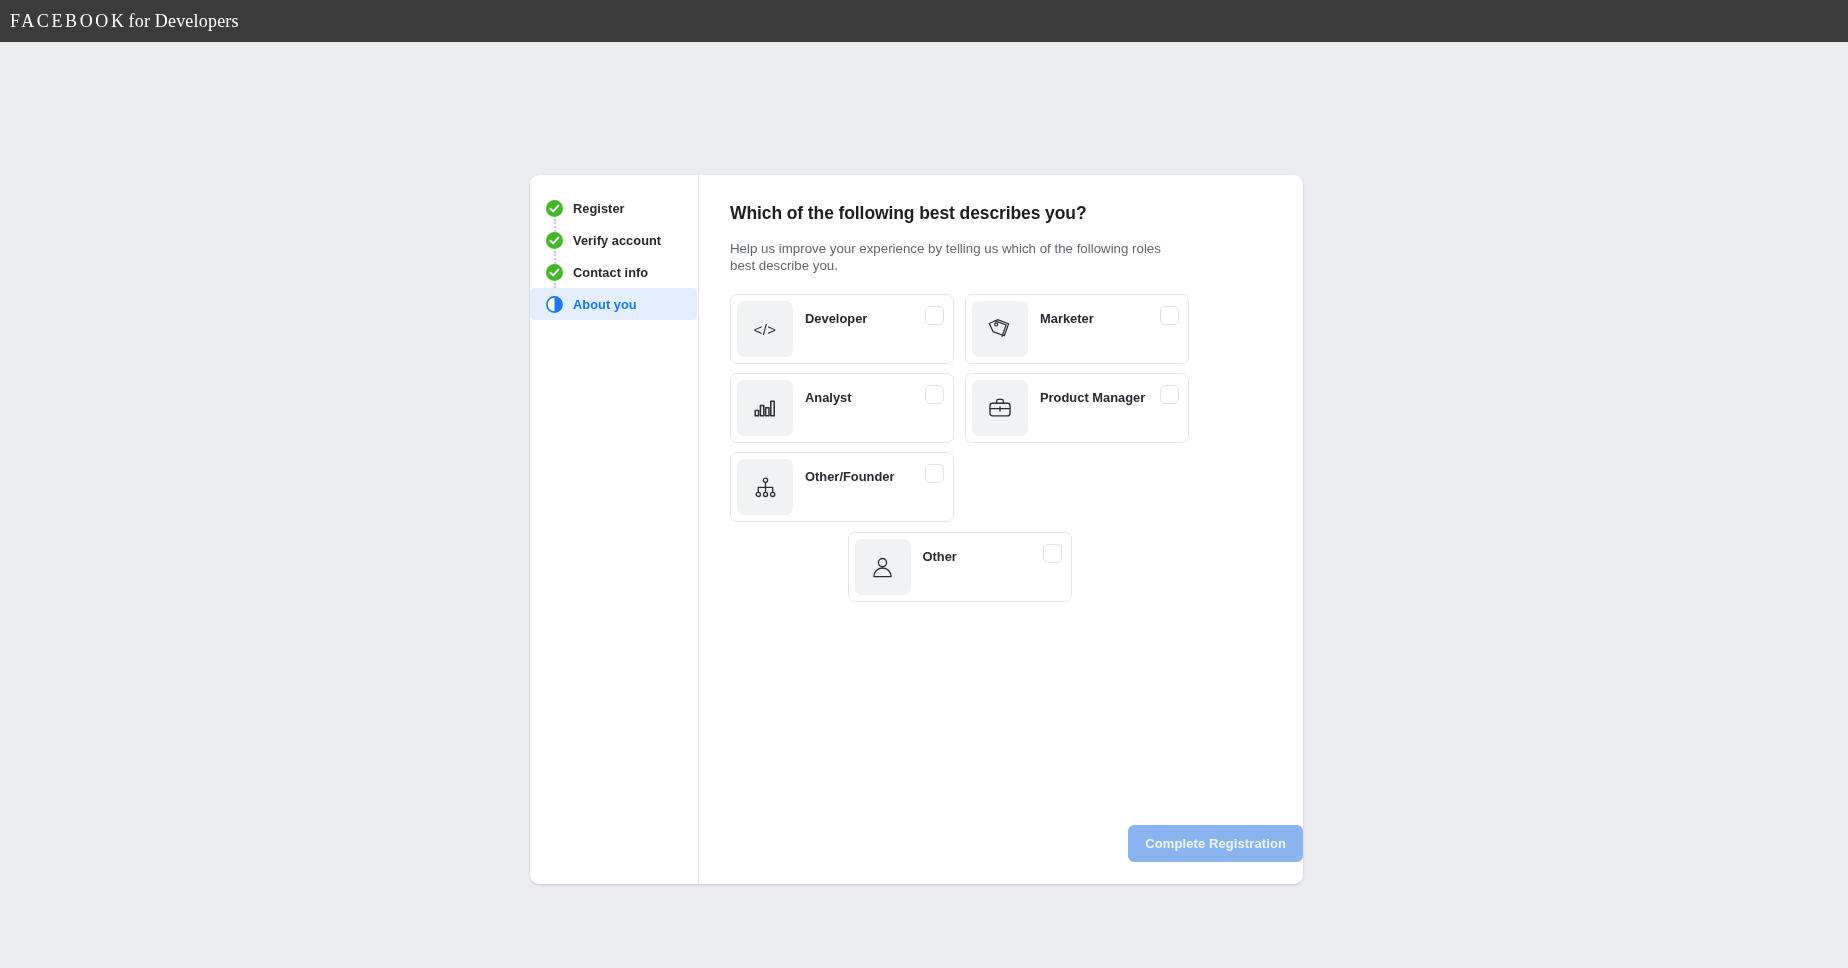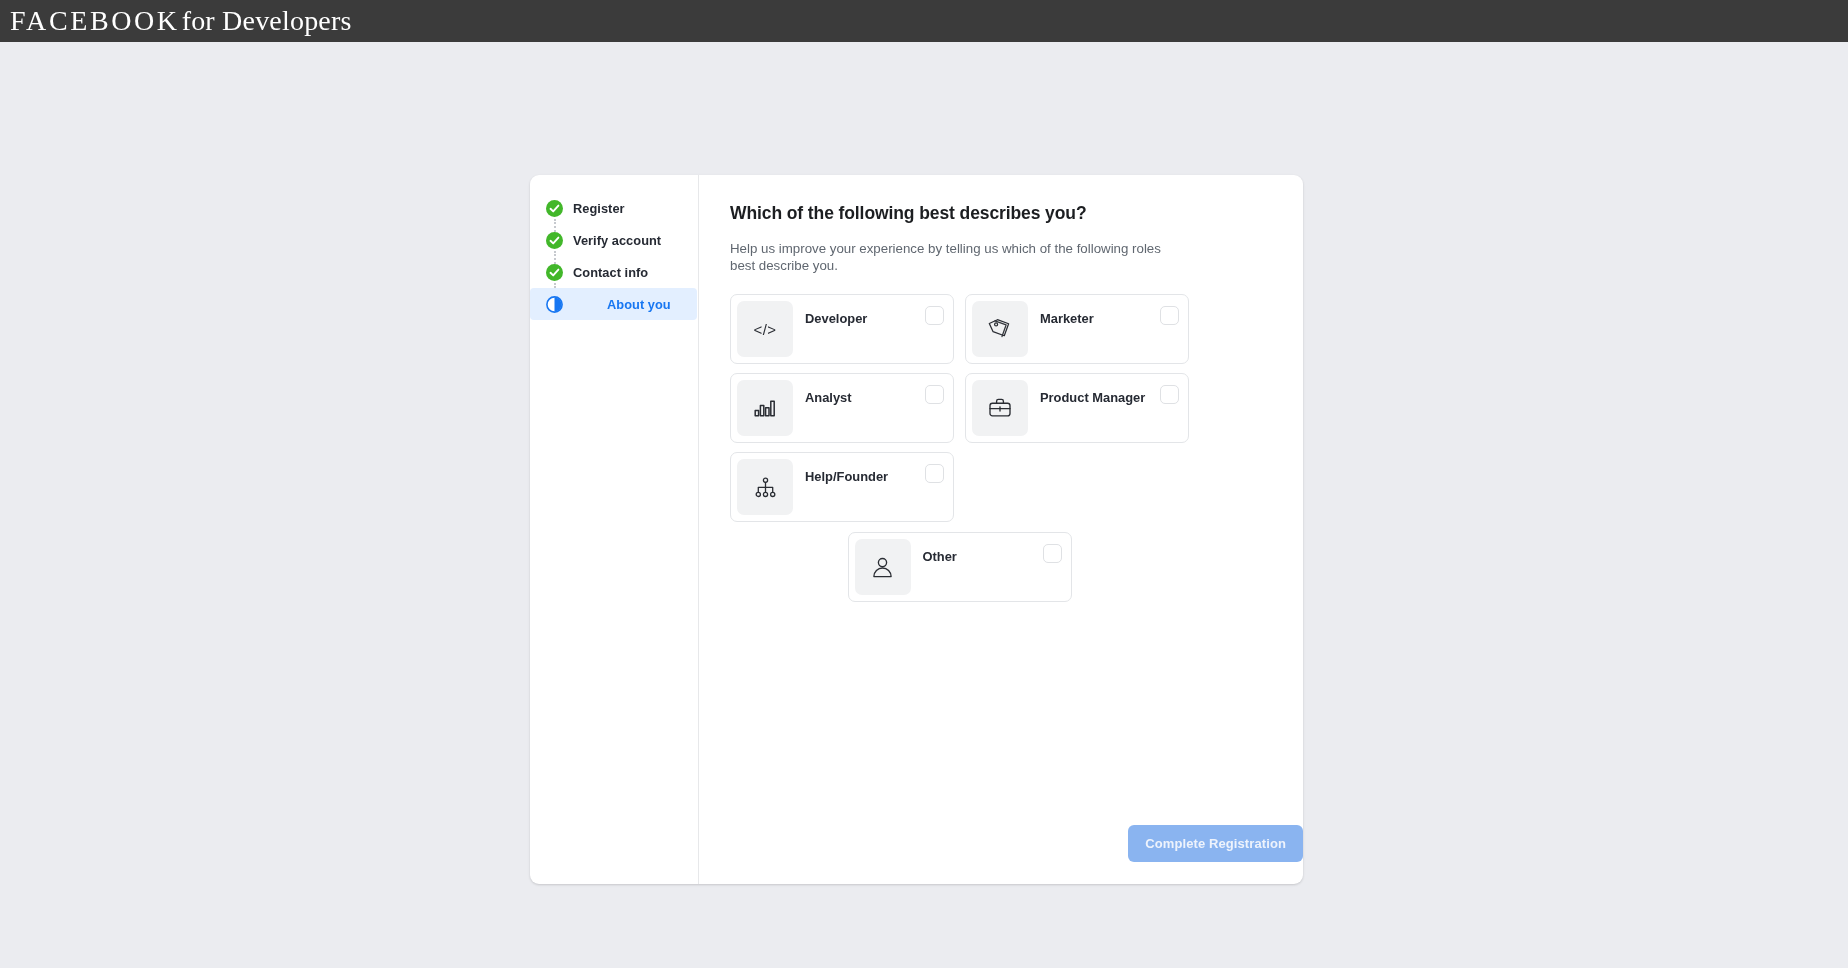--- a/index.html
+++ b/index.html
@@ -21,21 +21,21 @@
     position: absolute;
     top: 0; left: 0;
     width: 1848px;
     height: 42px;
     background: #3b3b3b;
     display: flex;
     align-items: center;
   }
   .brand {
     font-family: "Liberation Serif", serif;
-    font-size: 28px;
+    font-size: 18px;
     color: #ffffff;
     padding-left: 10px;
     white-space: nowrap;
     line-height: 1;
   }
   .brand-fb {
     letter-spacing: 2.6px;
     font-weight: 400;
   }
   .brand-for {
@@ -86,21 +86,21 @@
   }
   .step-icon svg { display: block; }
 
   .step-label {
     font-size: 12.8px;
     font-weight: bold;
     color: #262a33;
     letter-spacing: 0.05px;
     white-space: nowrap;
   }
-  .step.active .step-label { color: #1877f2; margin-left: 34px; }
+  .step.active .step-label { color: #1877f2; }
 
   .connector {
     position: absolute;
     left: 24px;
     width: 2px;
     z-index: 1;
     border-left: 2px dotted #c6c9ce;
   }
   .c1 { top: 27px;  height: 17px; }
   .c2 { top: 59px;  height: 17px; }
@@ -327,21 +327,21 @@
           <svg width="25" height="25" viewBox="0 0 25 25" fill="none" stroke="#2a2d33" stroke-width="1.3" stroke-linecap="round" stroke-linejoin="round">
             <circle cx="12.5" cy="5.2" r="2.1"></circle>
             <circle cx="5.3" cy="19.4" r="2.1"></circle>
             <circle cx="12.5" cy="19.4" r="2.1"></circle>
             <circle cx="19.7" cy="19.4" r="2.1"></circle>
             <path d="M12.5 7.3 V12.3"></path>
             <path d="M5.3 17.3 V12.3 H19.7 V17.3"></path>
             <path d="M12.5 12.3 V17.3"></path>
           </svg>
         </div>
-        <div class="role-label">Help/Founder</div>
+        <div class="role-label">Other/Founder</div>
         <div class="role-check"></div>
       </div>
 
       <div class="role-card other-card">
         <div class="role-thumb">
           <svg width="25" height="25" viewBox="0 0 25 25" fill="none" stroke="#2a2d33" stroke-width="1.35" stroke-linecap="round" stroke-linejoin="round">
             <circle cx="12.5" cy="7.6" r="4.1"></circle>
             <path d="M3.9 21.6 a8.6 8.6 0 0 1 17.2 0 Z"></path>
           </svg>
         </div>

